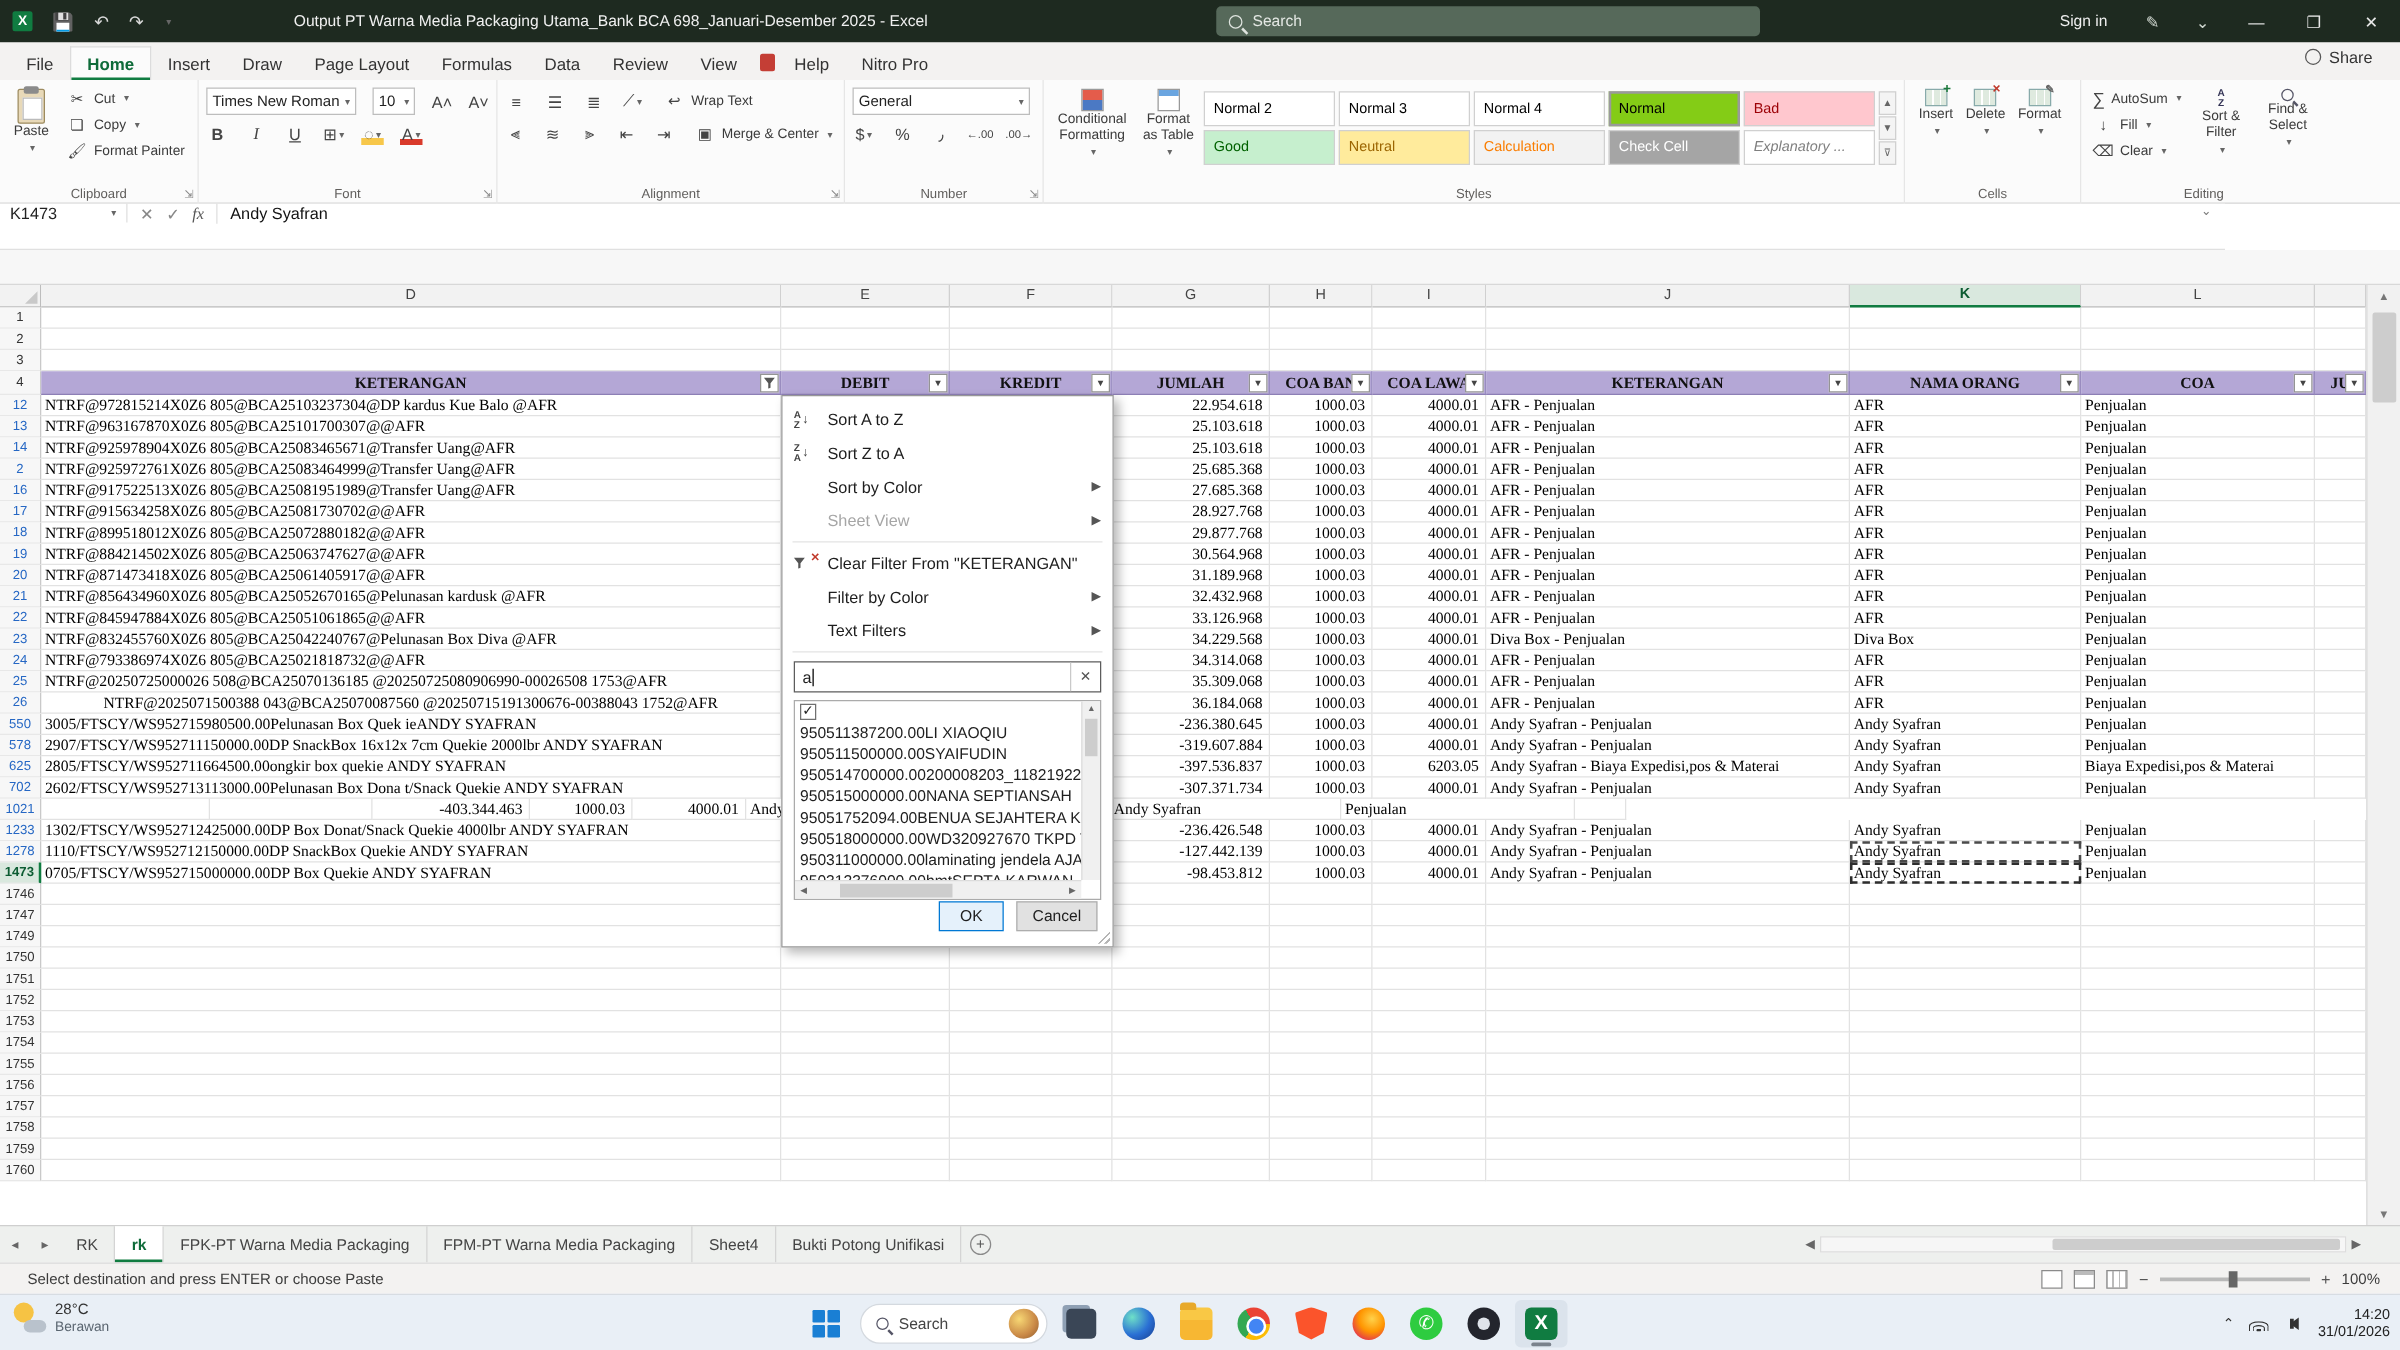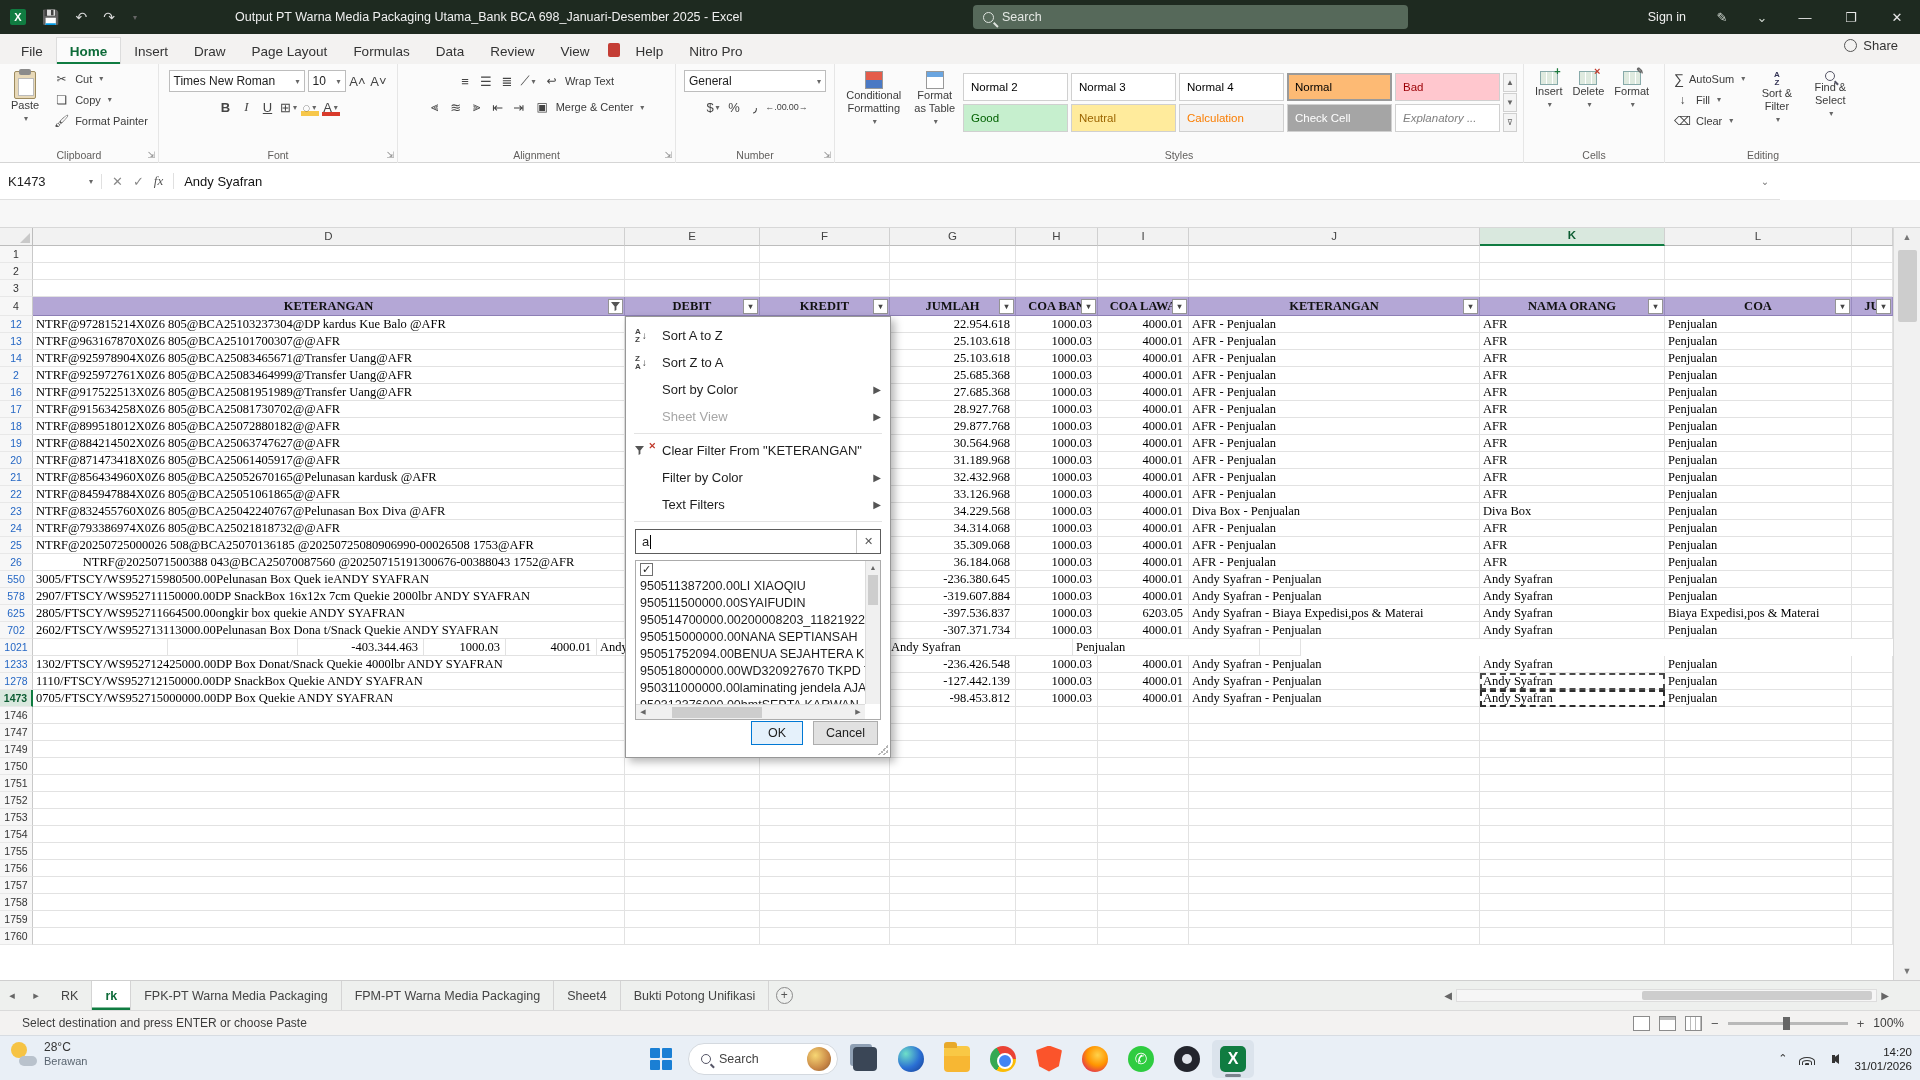--- a/index.html
+++ b/index.html
@@ -31,21 +31,21 @@
 .share-ic{width:13px;height:13px;border-radius:50%;border:1.5px solid #555;}
 
 
 #ribbon{position:absolute;left:0;top:64px;width:1920px;height:99px;background:#fbfbfb;border-bottom:1px solid #d5d5d5;display:flex;}
 .rgroup{position:relative;height:99px;border-right:1px solid #e6e6e6;padding:4px 6px 18px;flex:none;}
 .glabel{position:absolute;bottom:2px;left:0;right:0;text-align:center;font-size:10.5px;color:#605e5c;white-space:nowrap;}
 .launcher{position:absolute;right:3px;bottom:3px;font-size:9px;color:#888;}
 .bigbtn{display:flex;flex-direction:column;align-items:center;justify-content:flex-start;font-size:11px;color:#3b3b3b;text-align:center;line-height:13px;padding:3px 5px;}
 .smbtn{display:flex;align-items:center;gap:5px;font-size:11px;height:21px;padding:0 3px;color:#3b3b3b;white-space:nowrap;}
 .dd{font-size:8px;color:#666;margin-left:2px;}
-.rrow{display:flex;align-items:center;gap:3px;height:26px;justify-content:center;}
+.rrow{display:flex;align-items:center;gap:13px;height:26px;}
 .combo{border:1px solid #bdbdbd;background:#fff;height:22px;display:flex;align-items:center;font-size:12px;padding:0 4px;gap:4px;color:#222;}
 .mini{width:17px;height:17px;display:flex;align-items:center;justify-content:center;font-size:12px;color:#444;}
 .iconbox{width:18px;height:18px;display:flex;align-items:center;justify-content:center;font-size:13px;color:#444;}
 .paste-ic{width:22px;height:28px;background:#e8d9b8;border:1px solid #9d8b5f;border-radius:2px;position:relative;}
 .paste-ic::before{content:"";position:absolute;left:4px;top:-3px;width:12px;height:6px;background:#8b8b8b;border-radius:2px;}
 .paste-ic::after{content:"";position:absolute;left:3px;top:6px;width:14px;height:16px;background:#fff;border:1px solid #bbb;}
 .cf-ic{width:18px;height:18px;background:linear-gradient(180deg,#e45c4b 50%,#4b79c4 50%);border:1px solid #999;}
 .ft-ic{width:18px;height:18px;border:1px solid #999;background:linear-gradient(180deg,#6aa5e0 30%,#fff 30%);}
 .cells-ic{width:18px;height:14px;border:1px solid #8aa;background:repeating-linear-gradient(90deg,#dfeadf 0 5px,#fff 5px 6px);position:relative;}
 .cells-ic.ins::after,.cells-ic.del::after,.cells-ic.fmt::after{position:absolute;right:-4px;top:-7px;font-size:11px;font-weight:bold;}
@@ -54,21 +54,21 @@
 .cells-ic.fmt::after{content:"✎";color:#666;font-size:9px;}
 .style-gallery{display:grid;grid-template-columns:repeat(5,105px);grid-auto-rows:28px;gap:3px;margin-top:5px;}
 .style-cell{border:1px solid #d0d0d0;font-size:11.5px;display:flex;align-items:center;padding:0 7px;white-space:nowrap;overflow:hidden;background:#fff;}
 .style-cell.sel{outline:2px solid #9a9a9a;outline-offset:-2px;}
 .galscroll{display:flex;flex-direction:column;gap:1px;margin:5px 0 0 3px;}
 .galscroll div{width:14px;height:19px;border:1px solid #d0d0d0;background:#f4f4f4;font-size:8px;color:#666;display:flex;align-items:center;justify-content:center;}
 .sumicon{font-size:14px;color:#444;}
 .az-funnel{display:flex;flex-direction:column;align-items:center;font-size:8px;line-height:8px;color:#335;}
 
 
-#formulabar{position:absolute;left:0;top:163px;width:1780px;height:37px;background:#fff;border-bottom:1px solid #e0e0e0;display:flex;align-items:center;}
+#formulabar{position:absolute;left:0;top:163px;width:1780px;height:37px;background:#fff;border-bottom:1px solid #e0e0e0;display:flex;align-items:flex-start;}
 #namebox{width:102px;border-right:1px solid #e0e0e0;display:flex;align-items:center;padding:0 8px;font-size:13px;gap:18px;}
 .nb-dd{font-size:8px;color:#666;margin-left:auto;}
 #fb-btns{display:flex;align-items:center;gap:10px;padding:0 10px;border-right:1px solid #e0e0e0;color:#888;font-size:13px;}
 #fb-btns .fx{font-family:"Liberation Serif",serif;font-style:italic;color:#555;}
 #fb-value{flex:1;display:flex;align-items:center;padding:0 10px;font-size:13px;color:#111;}
 #fb-chev{width:30px;display:flex;align-items:center;justify-content:center;color:#777;font-size:10px;}
 #subformula{position:absolute;left:0;top:200px;width:1920px;height:28px;background:#f7f7f7;border-bottom:1px solid #d8d8d8;}
 
 
 #grid{position:absolute;left:0;top:228px;width:1893px;height:752px;background:#fff;overflow:hidden;font-family:"Liberation Serif",serif;}
@@ -352,21 +352,21 @@
         </div>
         <div class="bigbtn" style="width:62px">
           <span class="ft-ic"></span>
           <span>Format as Table</span>
             <span class="dd">▾</span>
         </div>
         <div class="style-gallery" id="style-gallery">
             <div class="style-cell" style="background: rgb(255, 255, 255); color: rgb(0, 0, 0);">Normal 2</div>
             <div class="style-cell" style="background: rgb(255, 255, 255); color: rgb(0, 0, 0);">Normal 3</div>
             <div class="style-cell" style="background: rgb(255, 255, 255); color: rgb(0, 0, 0);">Normal 4</div>
-            <div class="style-cell sel" style="background: #fdba74; color: rgb(0, 0, 0);">Normal</div>
+            <div class="style-cell sel" style="background: #84cc16; color: rgb(0, 0, 0);">Normal</div>
             <div class="style-cell" style="background: rgb(255, 199, 206); color: rgb(156, 0, 6);">Bad</div>
             <div class="style-cell" style="background: rgb(198, 239, 206); color: rgb(0, 97, 0);">Good</div>
             <div class="style-cell" style="background: rgb(255, 235, 156); color: rgb(156, 101, 0);">Neutral</div>
             <div class="style-cell" style="background: rgb(242, 242, 242); color: rgb(250, 125, 0);">Calculation</div>
             <div class="style-cell" style="background: rgb(165, 165, 165); color: rgb(255, 255, 255);">Check Cell</div>
             <div class="style-cell" style="background: rgb(255, 255, 255); color: rgb(127, 127, 127); font-style: italic;">Explanatory ...</div>
           </div>
         <div class="galscroll">
           <div>▲</div>
           <div>▼</div>

